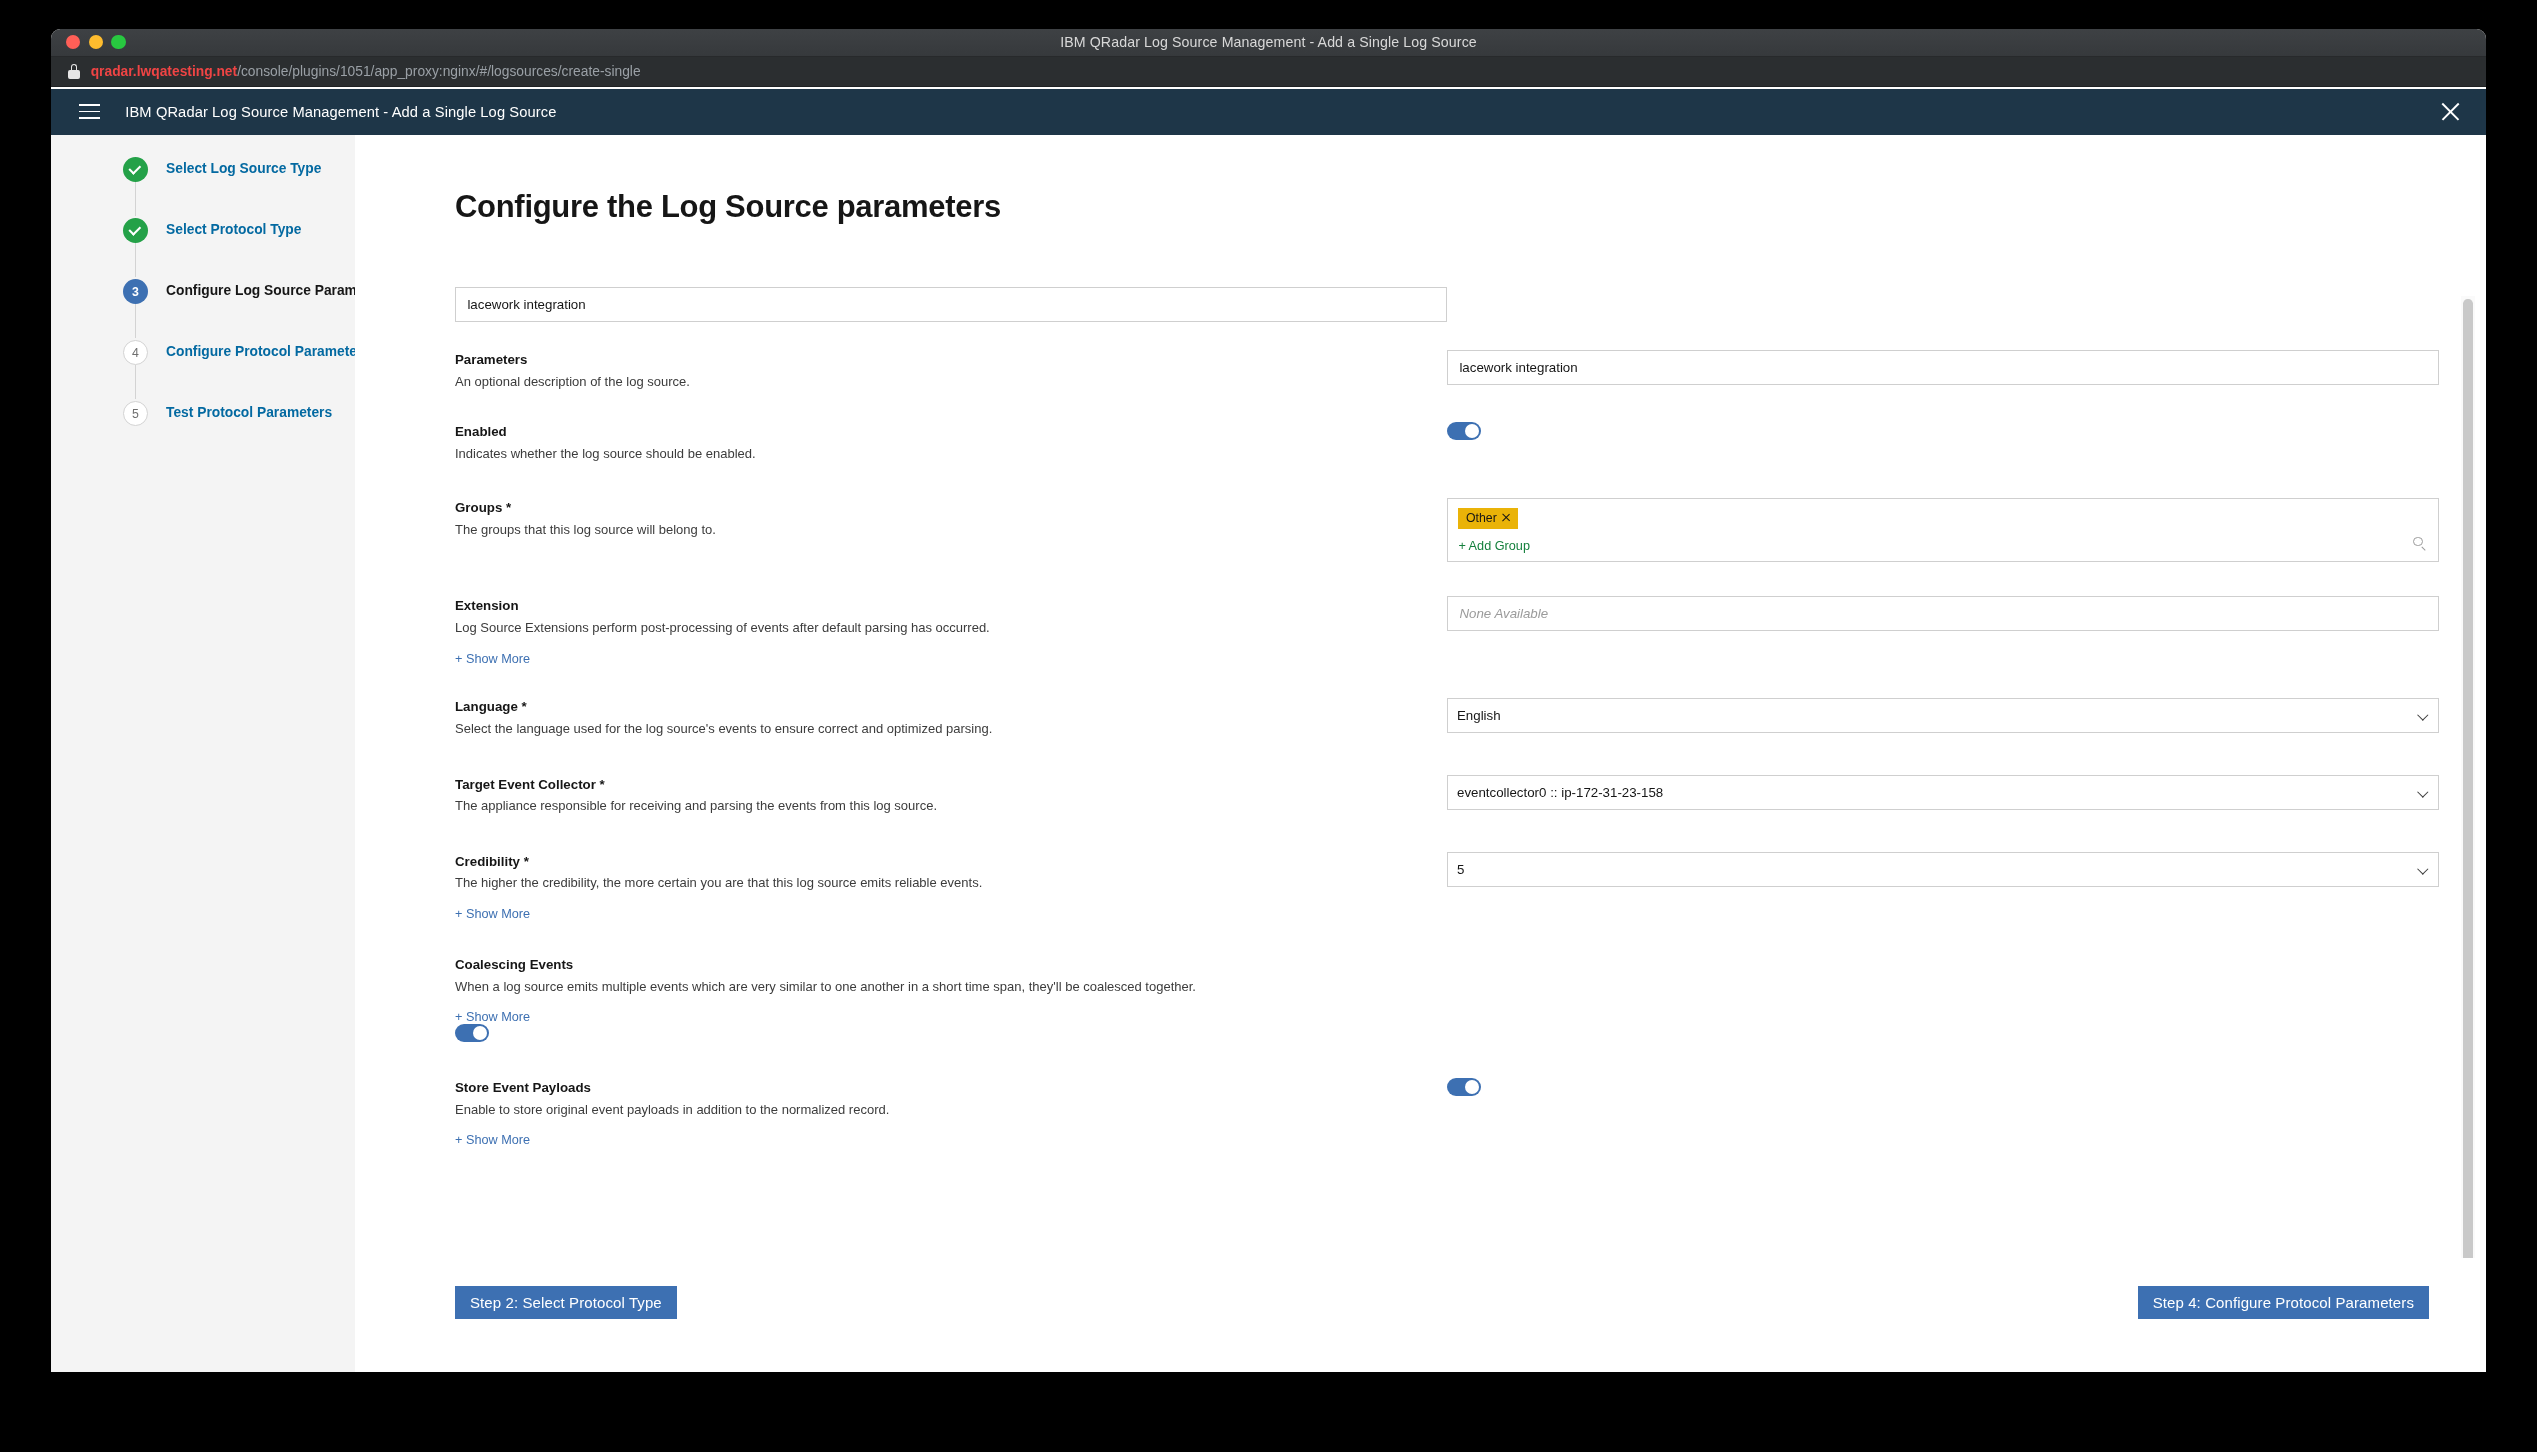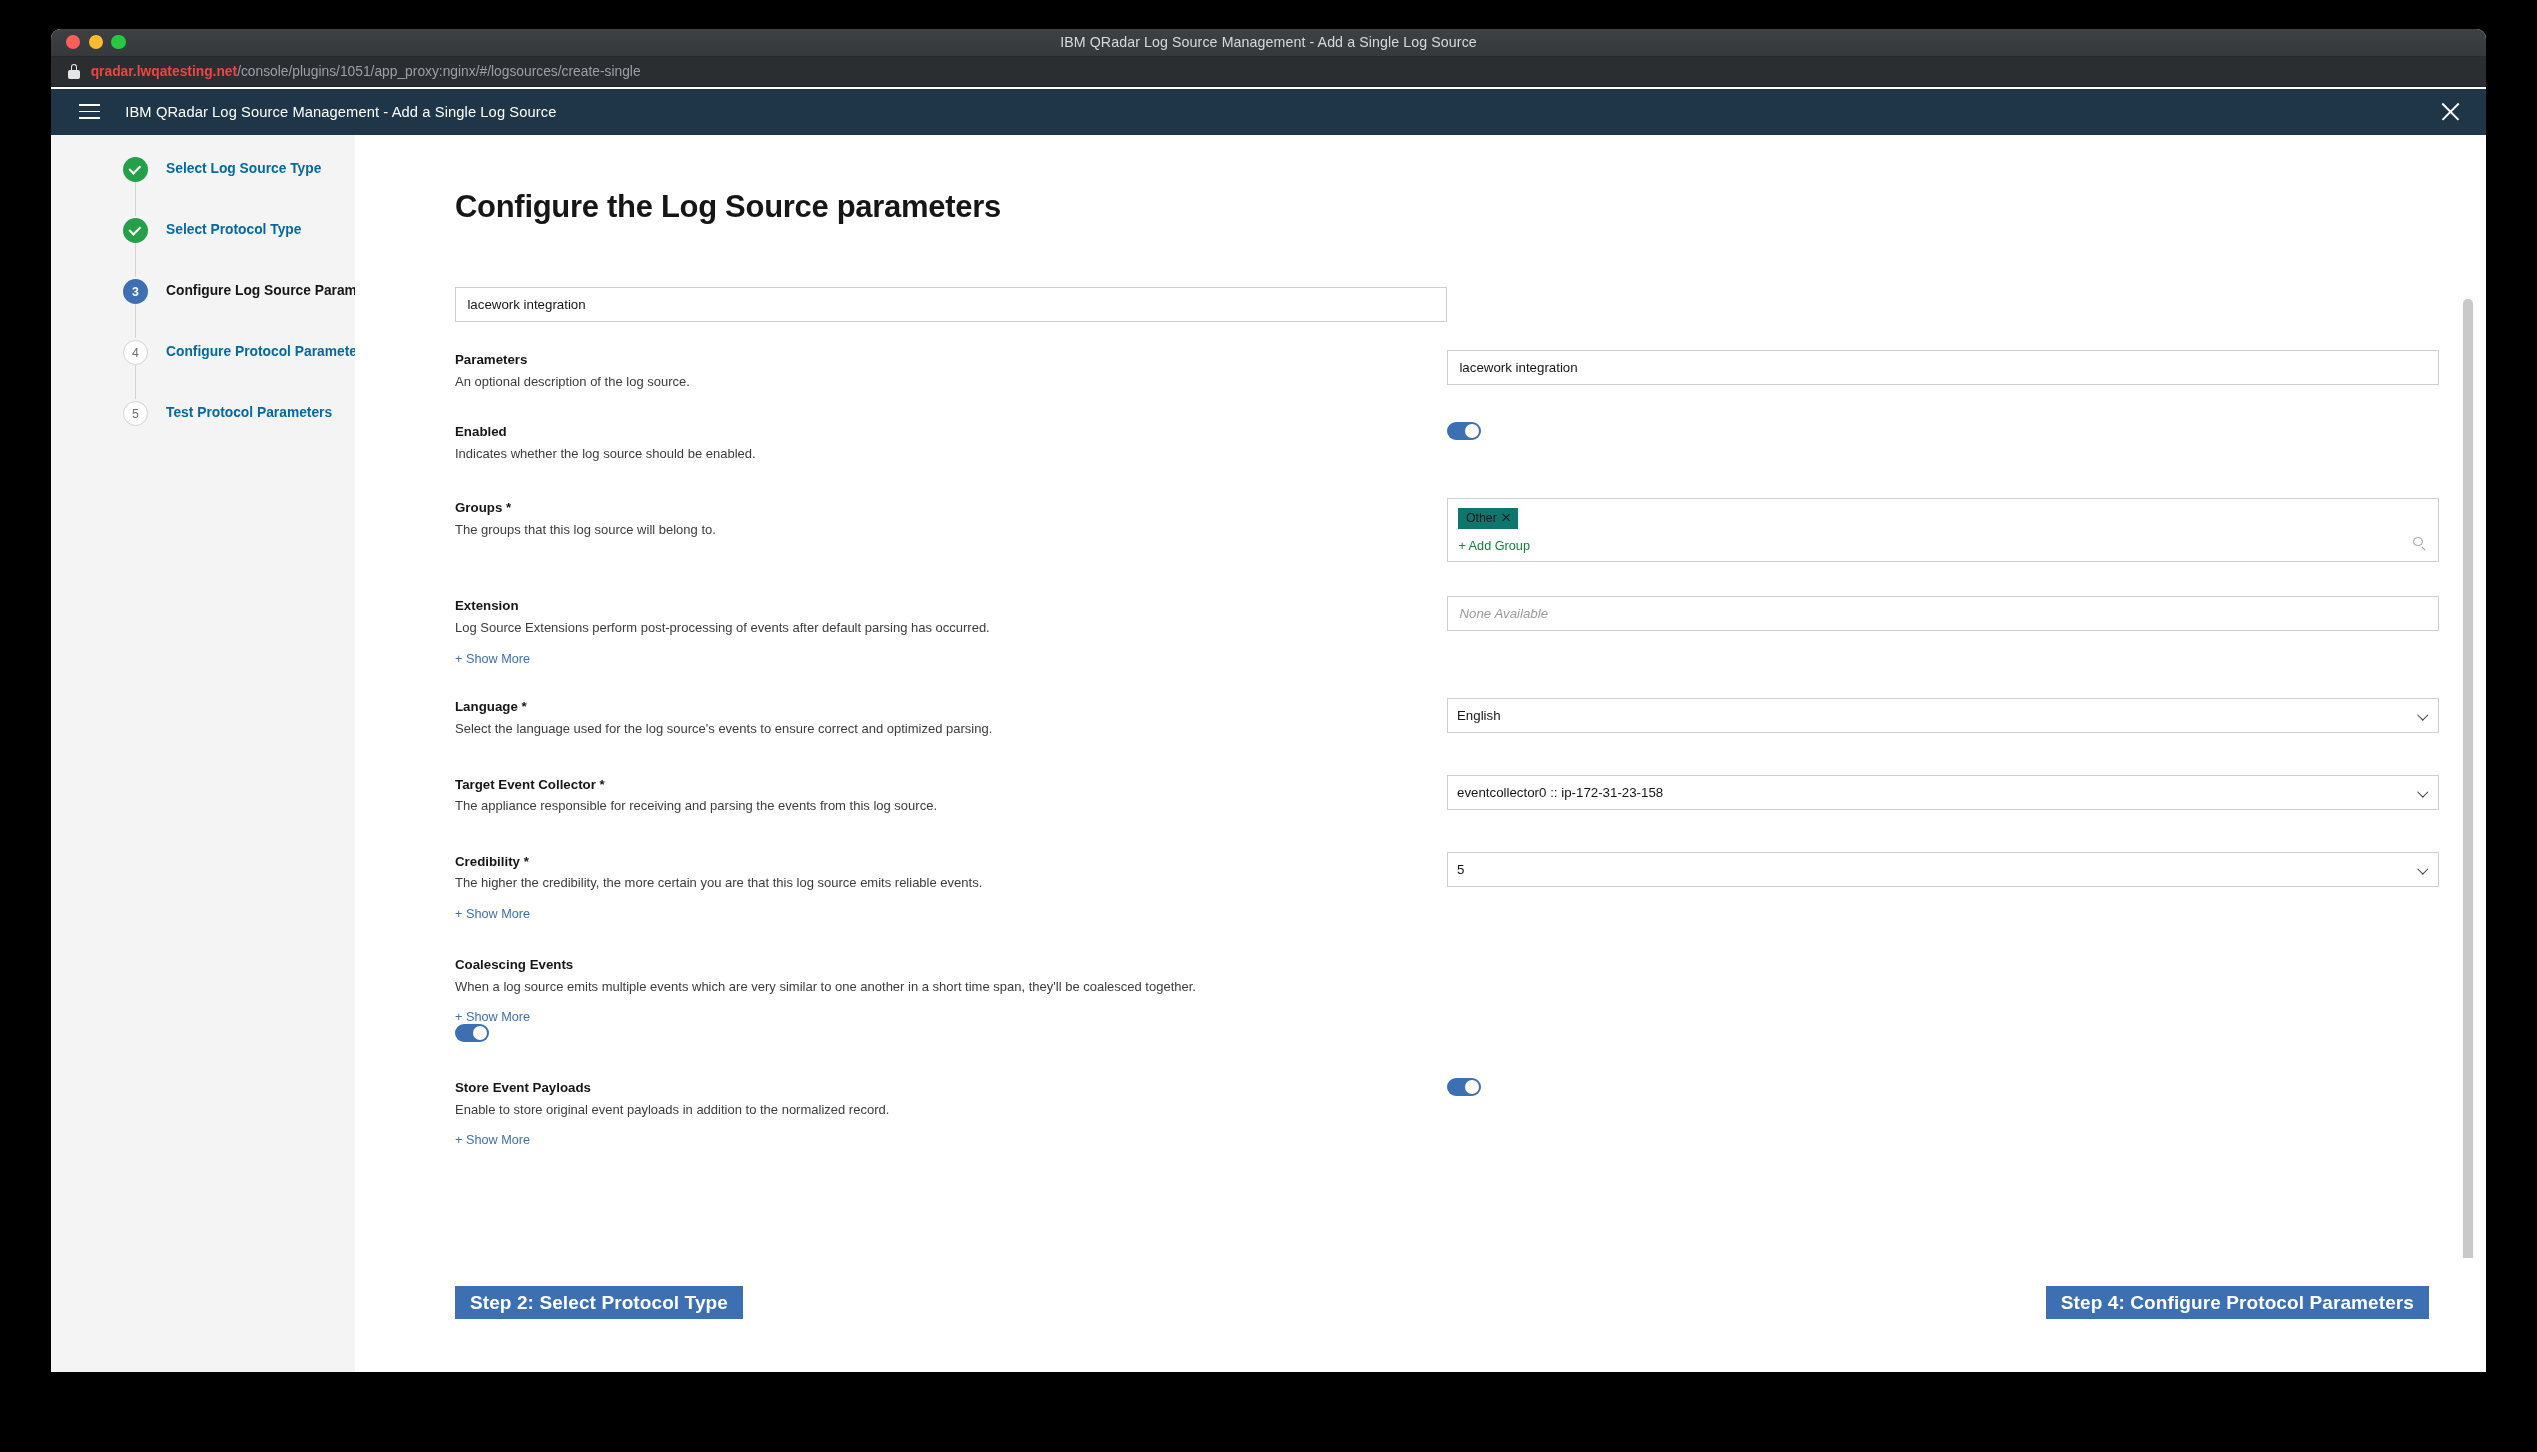--- a/index.html
+++ b/index.html
@@ -191,21 +191,21 @@
     width: 14.2px; height: 14.2px; border-radius: 50%; background: #fff;
   }
 
   
   .groups {
     border: 0.9px solid #cfcfcf; background: #fff;
     padding: 8.5px 9.5px 8.5px 10.4px; min-height: 61px; position: relative;
   }
   .tag {
     display: inline-flex; align-items: center; gap: 4px;
-    background: #0f766e; color: #161616;
+    background: #eab308; color: #161616;
     font-size: 12.3px; padding: 2.8px 7.6px 3.8px 7.6px;
   }
   .tag .x { position: relative; width: 9.5px; height: 9.5px; cursor: pointer; }
   .tag .x:before, .tag .x:after {
     content: ""; position: absolute; left: 0; top: 4.3px; width: 10.4px; height: 1.2px; background: #161616;
   }
   .tag .x:before { transform: rotate(45deg); }
   .tag .x:after  { transform: rotate(-45deg); }
   .addgroup {
     margin-top: 10.4px; font-size: 12.7px; color: #15803d; cursor: pointer;
@@ -234,21 +234,21 @@
   }
 
   
   .footer {
     position: absolute; left: 0; right: 0; bottom: 0; height: 114px;
     background: #fff;
   }
   .btn {
     position: absolute; top: 28.5px;
     background: #3d70b2; color: #fff;
-    font-size: 19px; font-weight: bold;
+    font-size: 15px; font-weight: normal;
     border: none; height: 33px;
     padding: 0 15px;
     cursor: pointer;
     font-family: "Liberation Sans", sans-serif;
     letter-spacing: 0.1px;
   }
   .btn.prev { left: 100px; }
   .btn.next { right: 57px; }
   .footer-left-pad {
     position: absolute; left: -304px; width: 304px; top: 0; bottom: 0; background: #f4f4f4;

